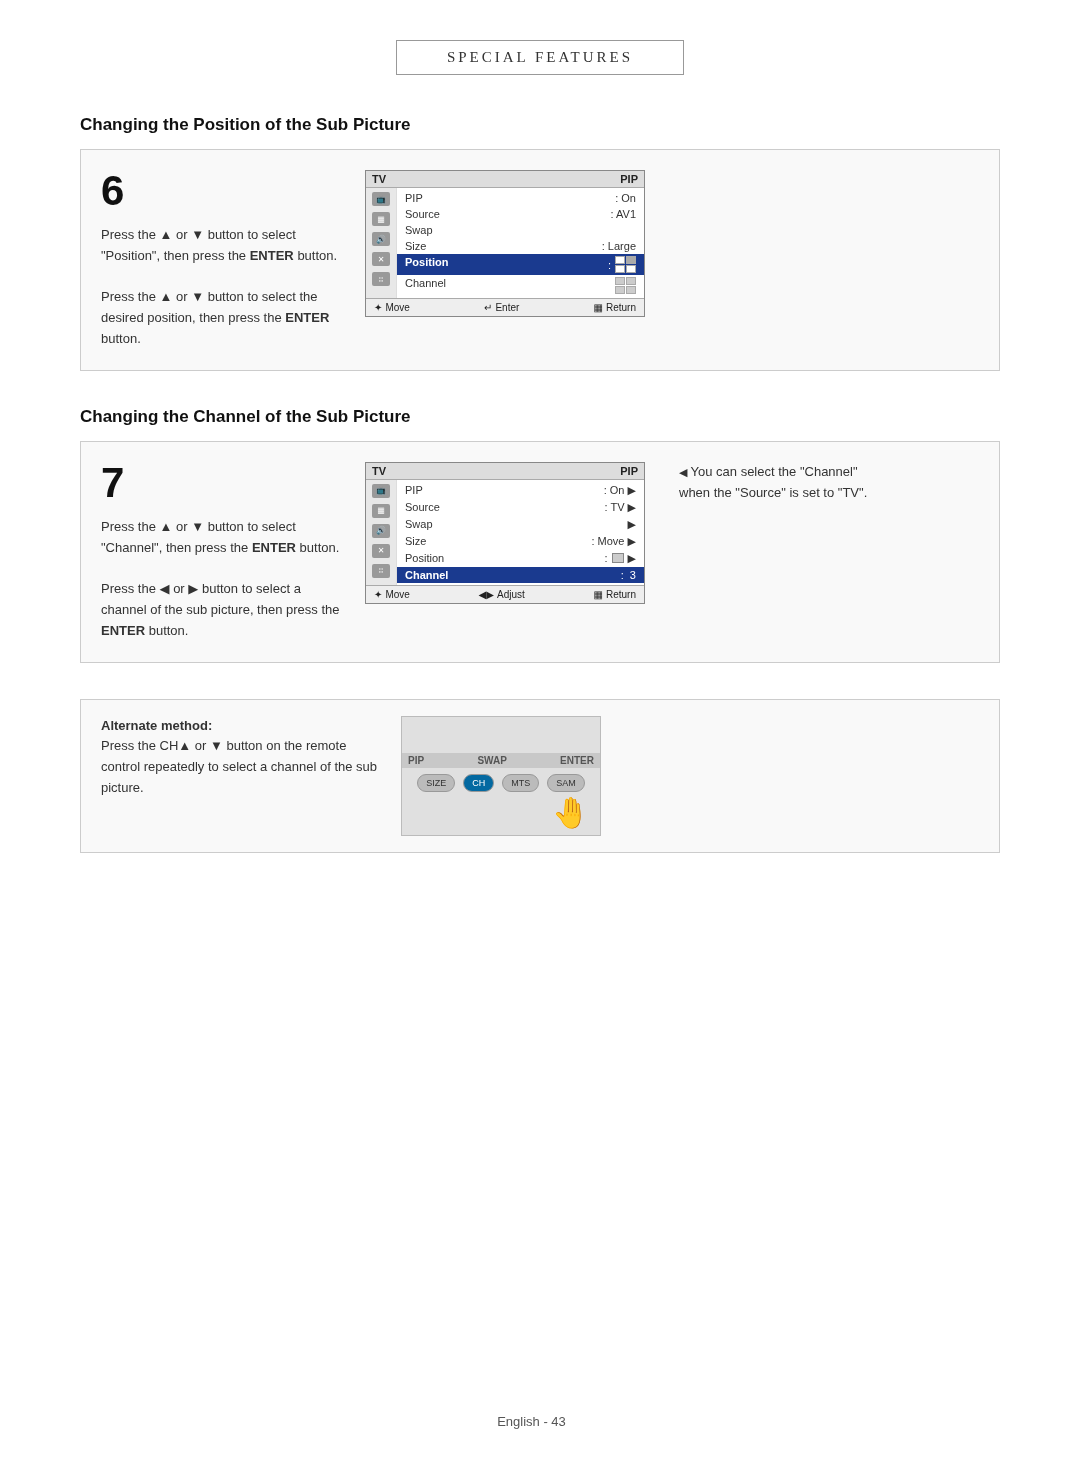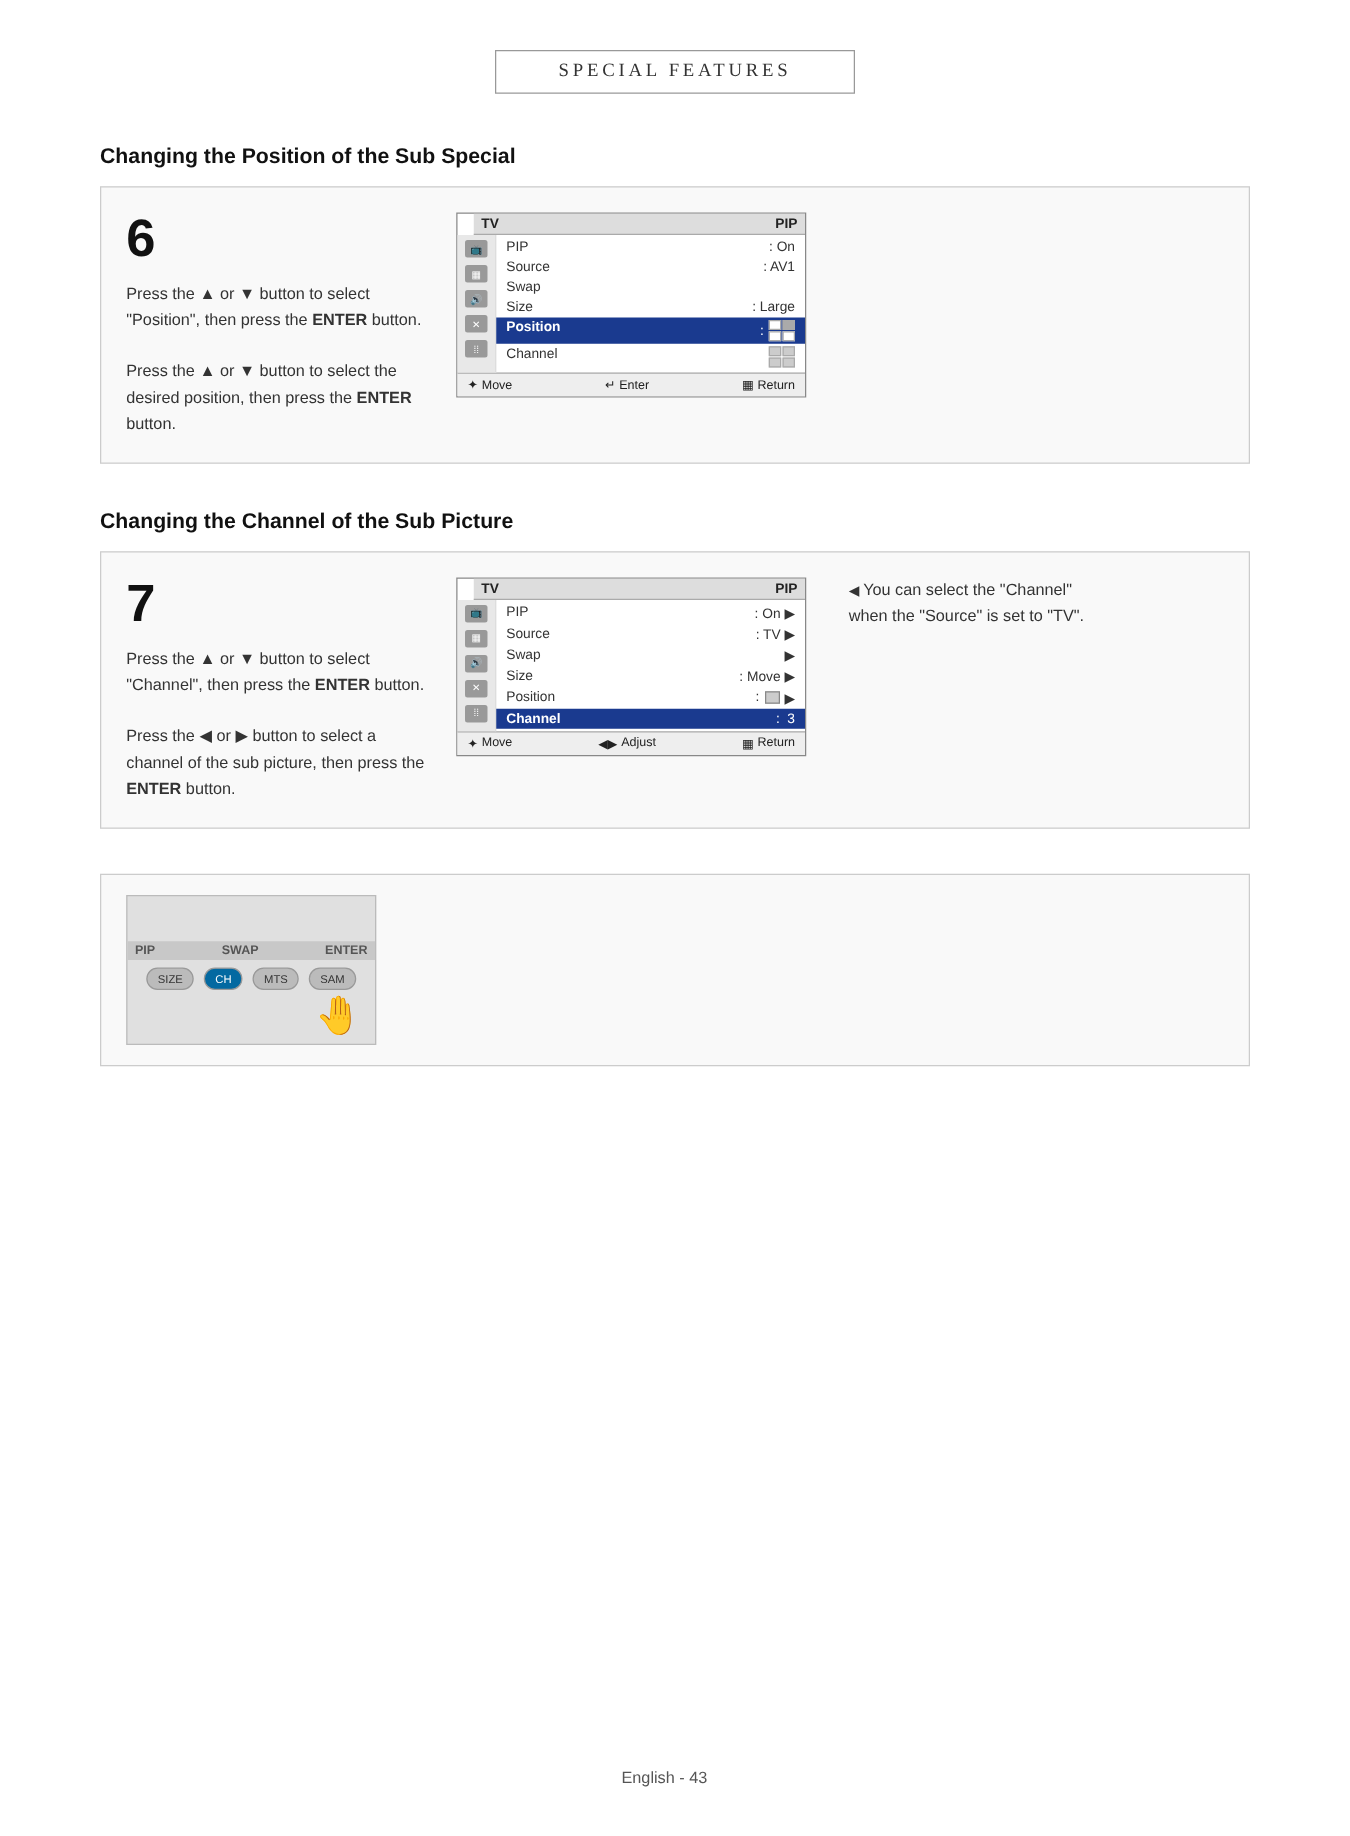--- a/index.html
+++ b/index.html
@@ -87,21 +87,20 @@
     }
 
     .tv-header {
       display: flex;
       justify-content: space-between;
       background: #ddd;
       padding: 2px 6px;
       font-size: 11px;
       font-weight: bold;
       border-bottom: 1px solid #aaa;
-      margin-left: 13px;
     }
 
     .tv-body {
       display: flex;
     }
 
     .tv-icons {
       display: flex;
       flex-direction: column;
       padding: 4px 6px;
@@ -272,21 +271,21 @@
 </head>
 <body>
 
 <div class="page-container">
 
   <div class="header-wrapper">
     <div class="header-title">Special Features</div>
   </div>
 
   <div class="section-block">
-    <div class="section-title">Changing the Position of the Sub Special</div>
+    <div class="section-title">Changing the Position of the Sub Picture</div>
     <div class="section-content">
 
       <div style="min-width:240px;max-width:260px;">
         <div class="step-number">6</div>
         <div class="step-text">
           <p>Press the ▲ or ▼ button to select "Position", then press the <span class="bold">ENTER</span> button.</p>
           <br>
           <p>Press the ▲ or ▼ button to select the desired position, then press the <span class="bold">ENTER</span> button.</p>
         </div>
       </div>
@@ -447,20 +446,24 @@
       <div class="side-note">
         <span>You can select the "Channel" when the "Source" is set to "TV".</span>
       </div>
 
     </div>
   </div>
 
   <div class="section-block">
     <div class="alternate-block">
 
+      <div class="alternate-text">
+        <p><span class="bold">Alternate method:</span></p>
+        <p>Press the CH▲ or ▼ button on the remote control repeatedly to select a channel of the sub picture.</p>
+      </div>
 
       <div class="remote-mockup">
         <div class="remote-top-bar">
           <span>PIP</span>
           <span>SWAP</span>
           <span>ENTER</span>
         </div>
         <div class="remote-buttons">
           <span class="remote-btn">SIZE</span>
           <span class="remote-btn active">CH</span>

